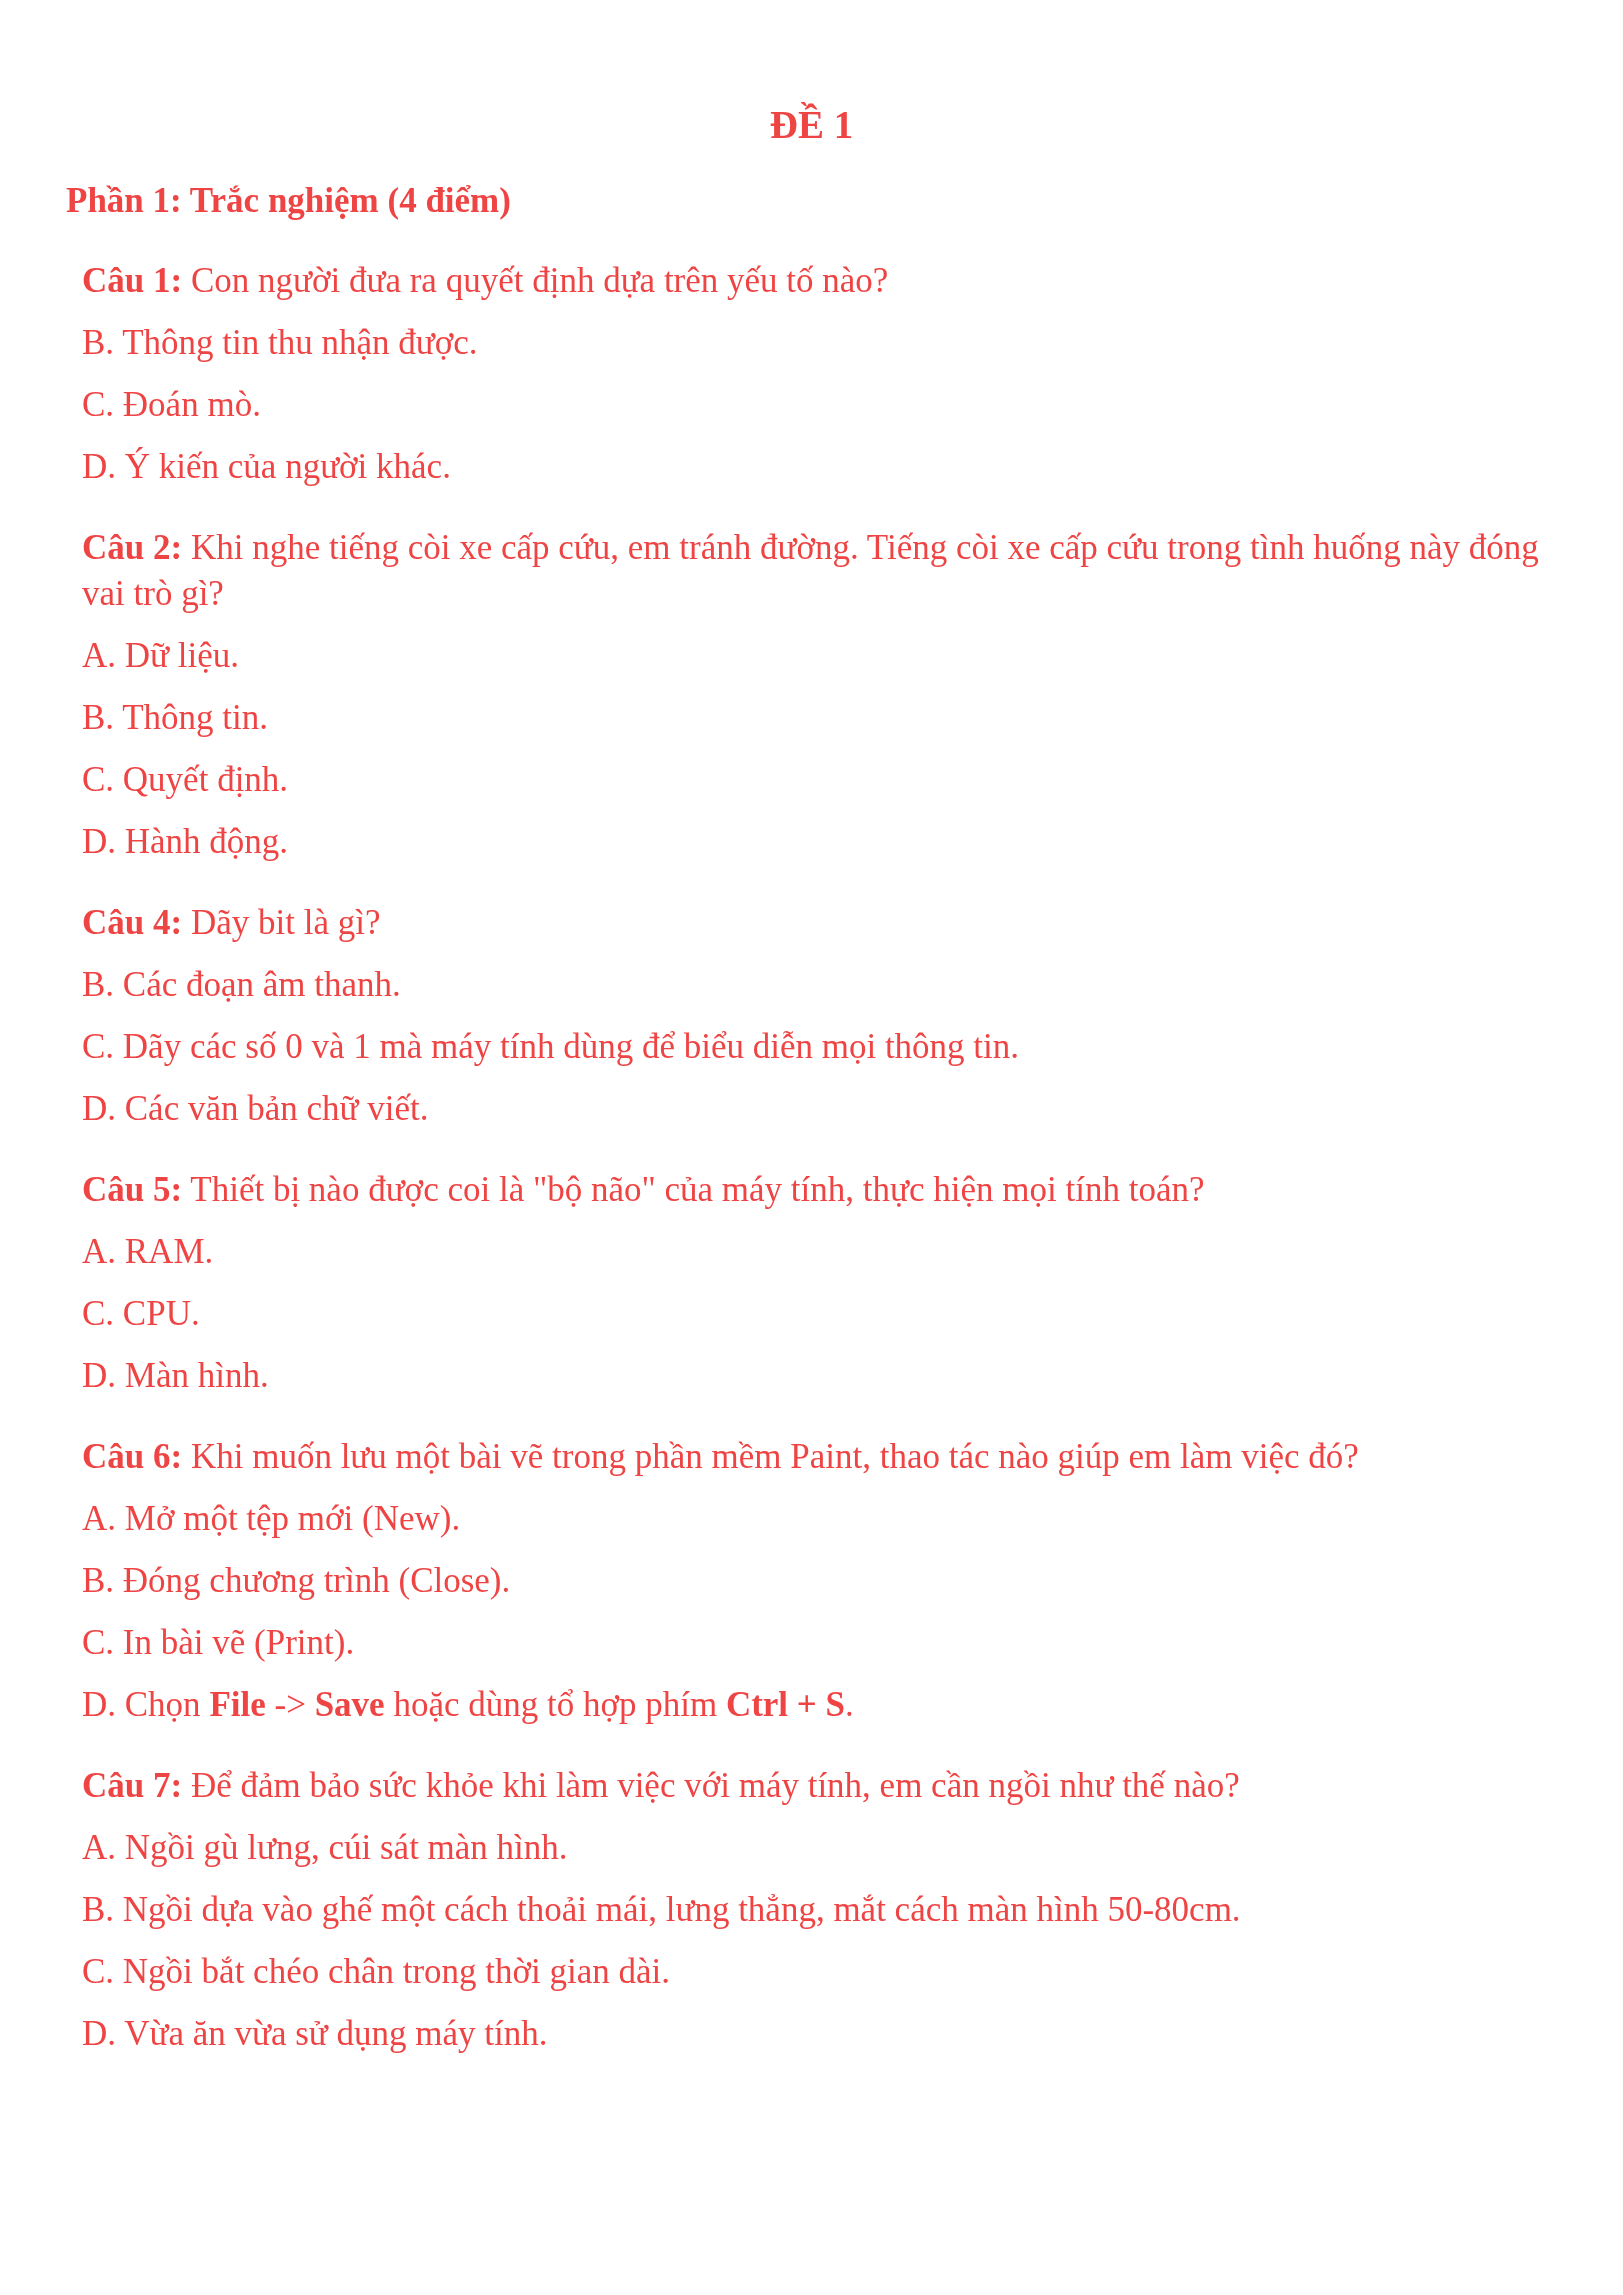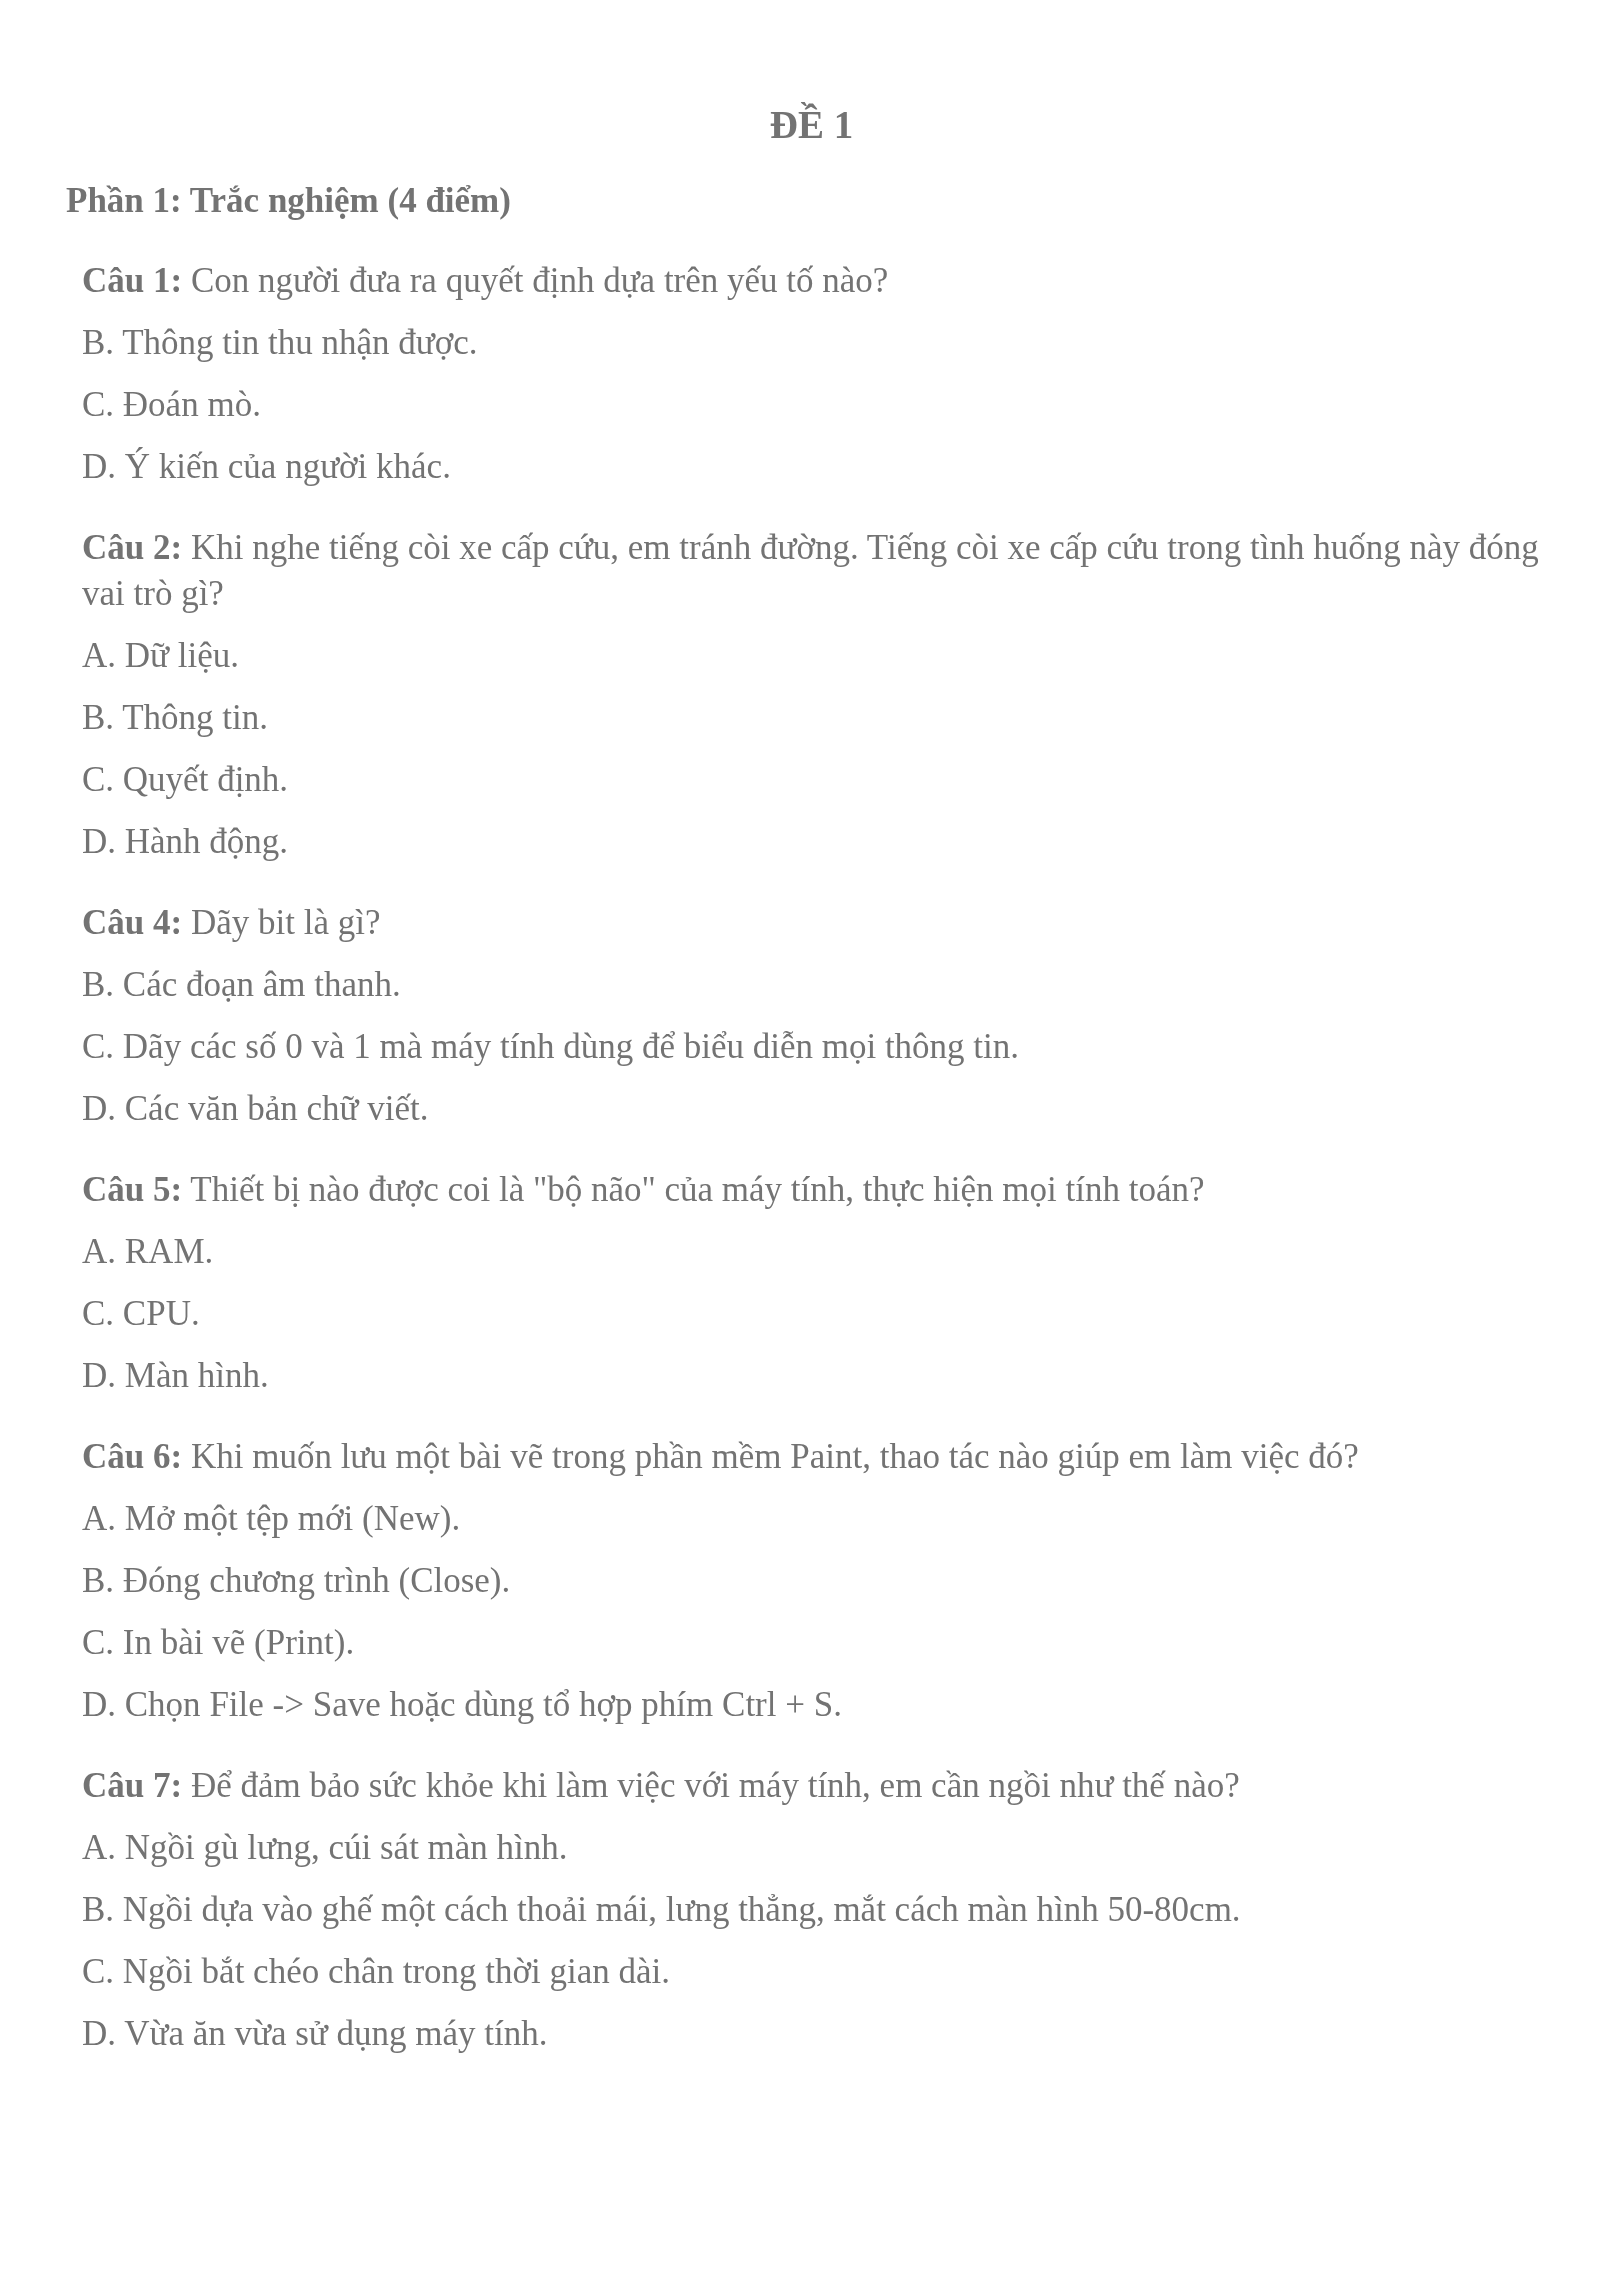--- a/index.html
+++ b/index.html
@@ -13,21 +13,21 @@
     overflow: hidden;
   }
   .page {
     box-sizing: border-box;
     width: 1623px;
     height: 2138px;
     padding: 101px 66px 0 66px;
     font-family: "Liberation Serif", "DejaVu Serif", serif;
     font-size: 35px;
     line-height: 46px;
-    color: #737373;
+    color: #ef4444;
     background: #ffffff;
   }
   .doc-title {
     margin: 0;
     font-size: 39px;
     line-height: 47px;
     font-weight: bold;
     text-align: center;
   }
   .section-heading {
@@ -41,21 +41,21 @@
     margin-top: 35px;
   }
   .question p {
     margin: 16px;
     padding: 0;
   }
   .q-label {
     font-weight: bold;
   }
   b {
-    font-weight: normal;
+    font-weight: bold;
   }
 </style>
 </head>
 <body>
 
 <div class="page">
 
   <h1 class="doc-title">ĐỀ 1</h1>
 
   <h2 class="section-heading">Phần 1: Trắc nghiệm (4 điểm)</h2>

